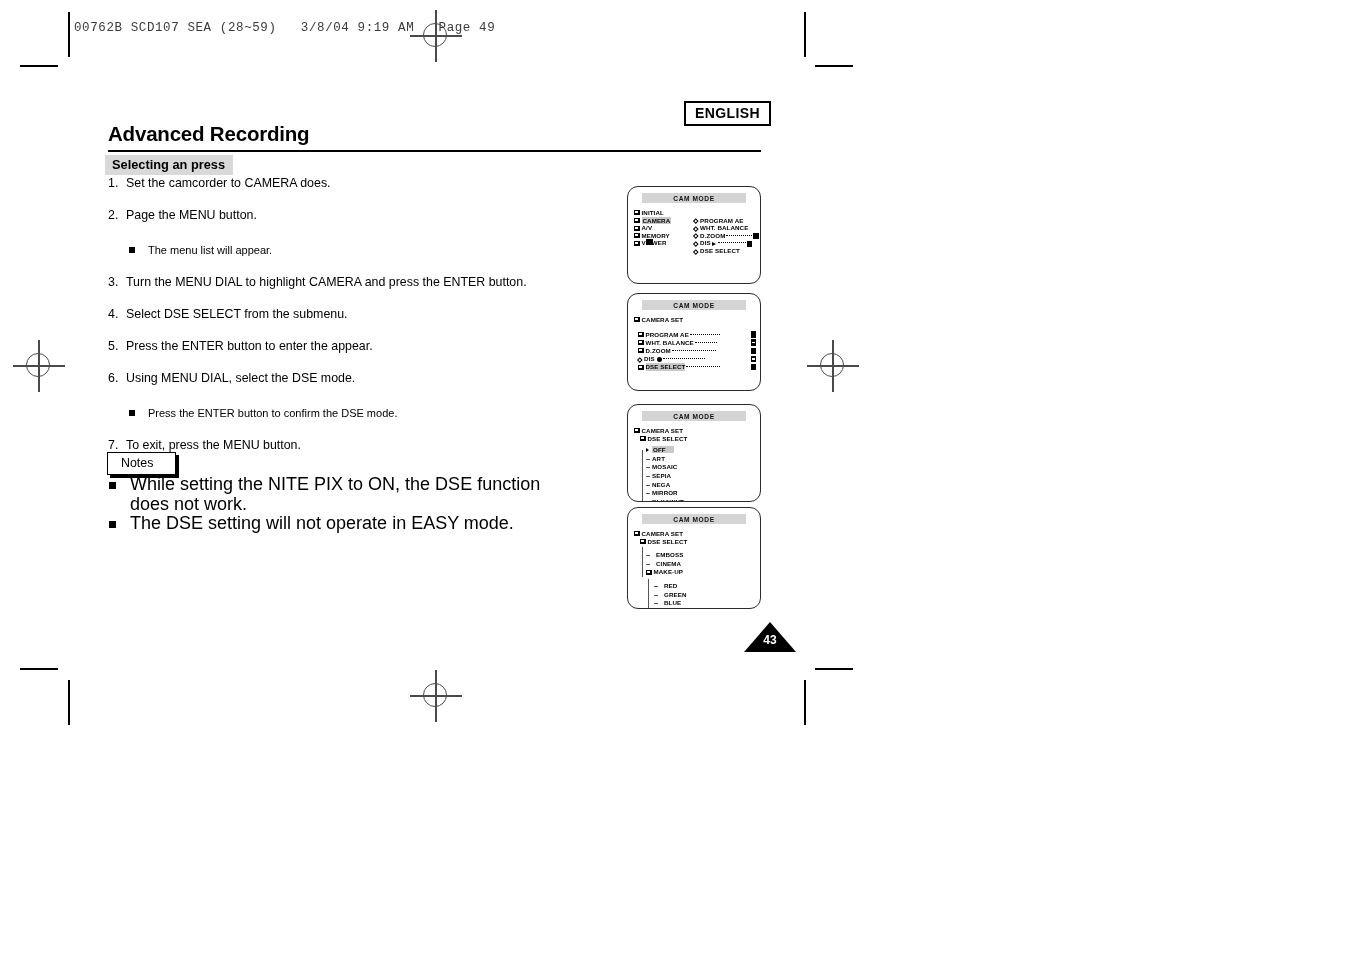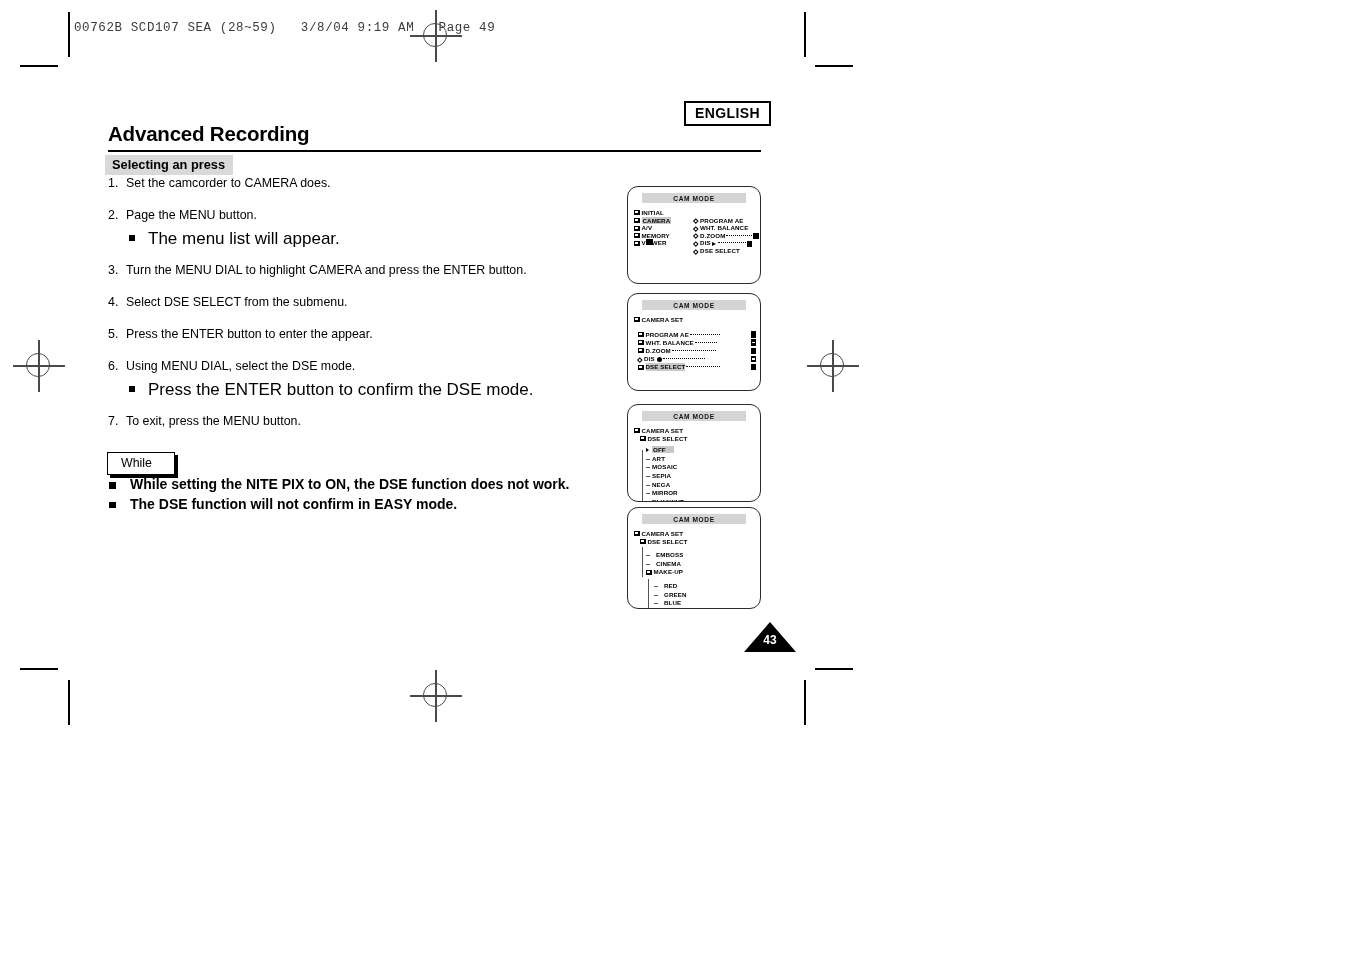--- a/index.html
+++ b/index.html
@@ -93,22 +93,22 @@
     margin-bottom: 17px;
     padding-left: 18px;
   }
   .step .num {
     position: absolute;
     left: 0; top: 0;
   }
   .substep {
     position: relative;
     padding-left: 22px;
-    margin-top: 8px;
-    font-size: 17px;
+    margin-top: 20px;
+    font-size: 11px;
     line-height: 15px;
   }
   .substep .sq {
     position: absolute;
     left: 3px; top: 4px;
     width: 6px; height: 6px;
     background: #000;
   }
 
   
@@ -122,23 +122,22 @@
     box-shadow: 3px 3px 0 #000;
   }
   .notes-list {
     position: absolute;
     left: 108px; top: 475px;
     width: 470px;
   }
   .note-item {
     position: relative;
     padding-left: 22px;
-    font-size: 14px;
+    font-size: 18px;
     line-height: 19.5px;
-    font-weight: bold;
   }
   .note-item .sq {
     position: absolute;
     left: 1px; top: 7px;
     width: 6.5px; height: 6.5px;
     background: #000;
   }
 
   
   .lcd {
@@ -387,29 +386,29 @@
     </div>
   </div>
 
   <div class="step">
     <span class="num">7.</span>
     <span>To exit, press the MENU button.</span>
   </div>
 
 </div>
 
-<div class="notes-box">While</div>
+<div class="notes-box">Notes</div>
 <div class="notes-list">
   <div class="note-item">
     <span class="sq"></span>
     <span>While setting the NITE PIX to ON, the DSE function does not work.</span>
   </div>
   <div class="note-item">
     <span class="sq"></span>
-    <span>The DSE function will not confirm in EASY mode.</span>
+    <span>The DSE setting will not operate in EASY mode.</span>
   </div>
 </div>
 
 <div class="lcd" style="top:186px;height:98px;">
   <div class="lcd-titlebar">CAM MODE</div>
   <div class="lcd-body" style="padding:0;">
     <div class="s1-left">
       <div class="row">
         <span class="ico ico-folder"></span><span class="lbl">INITIAL</span>
       </div>

